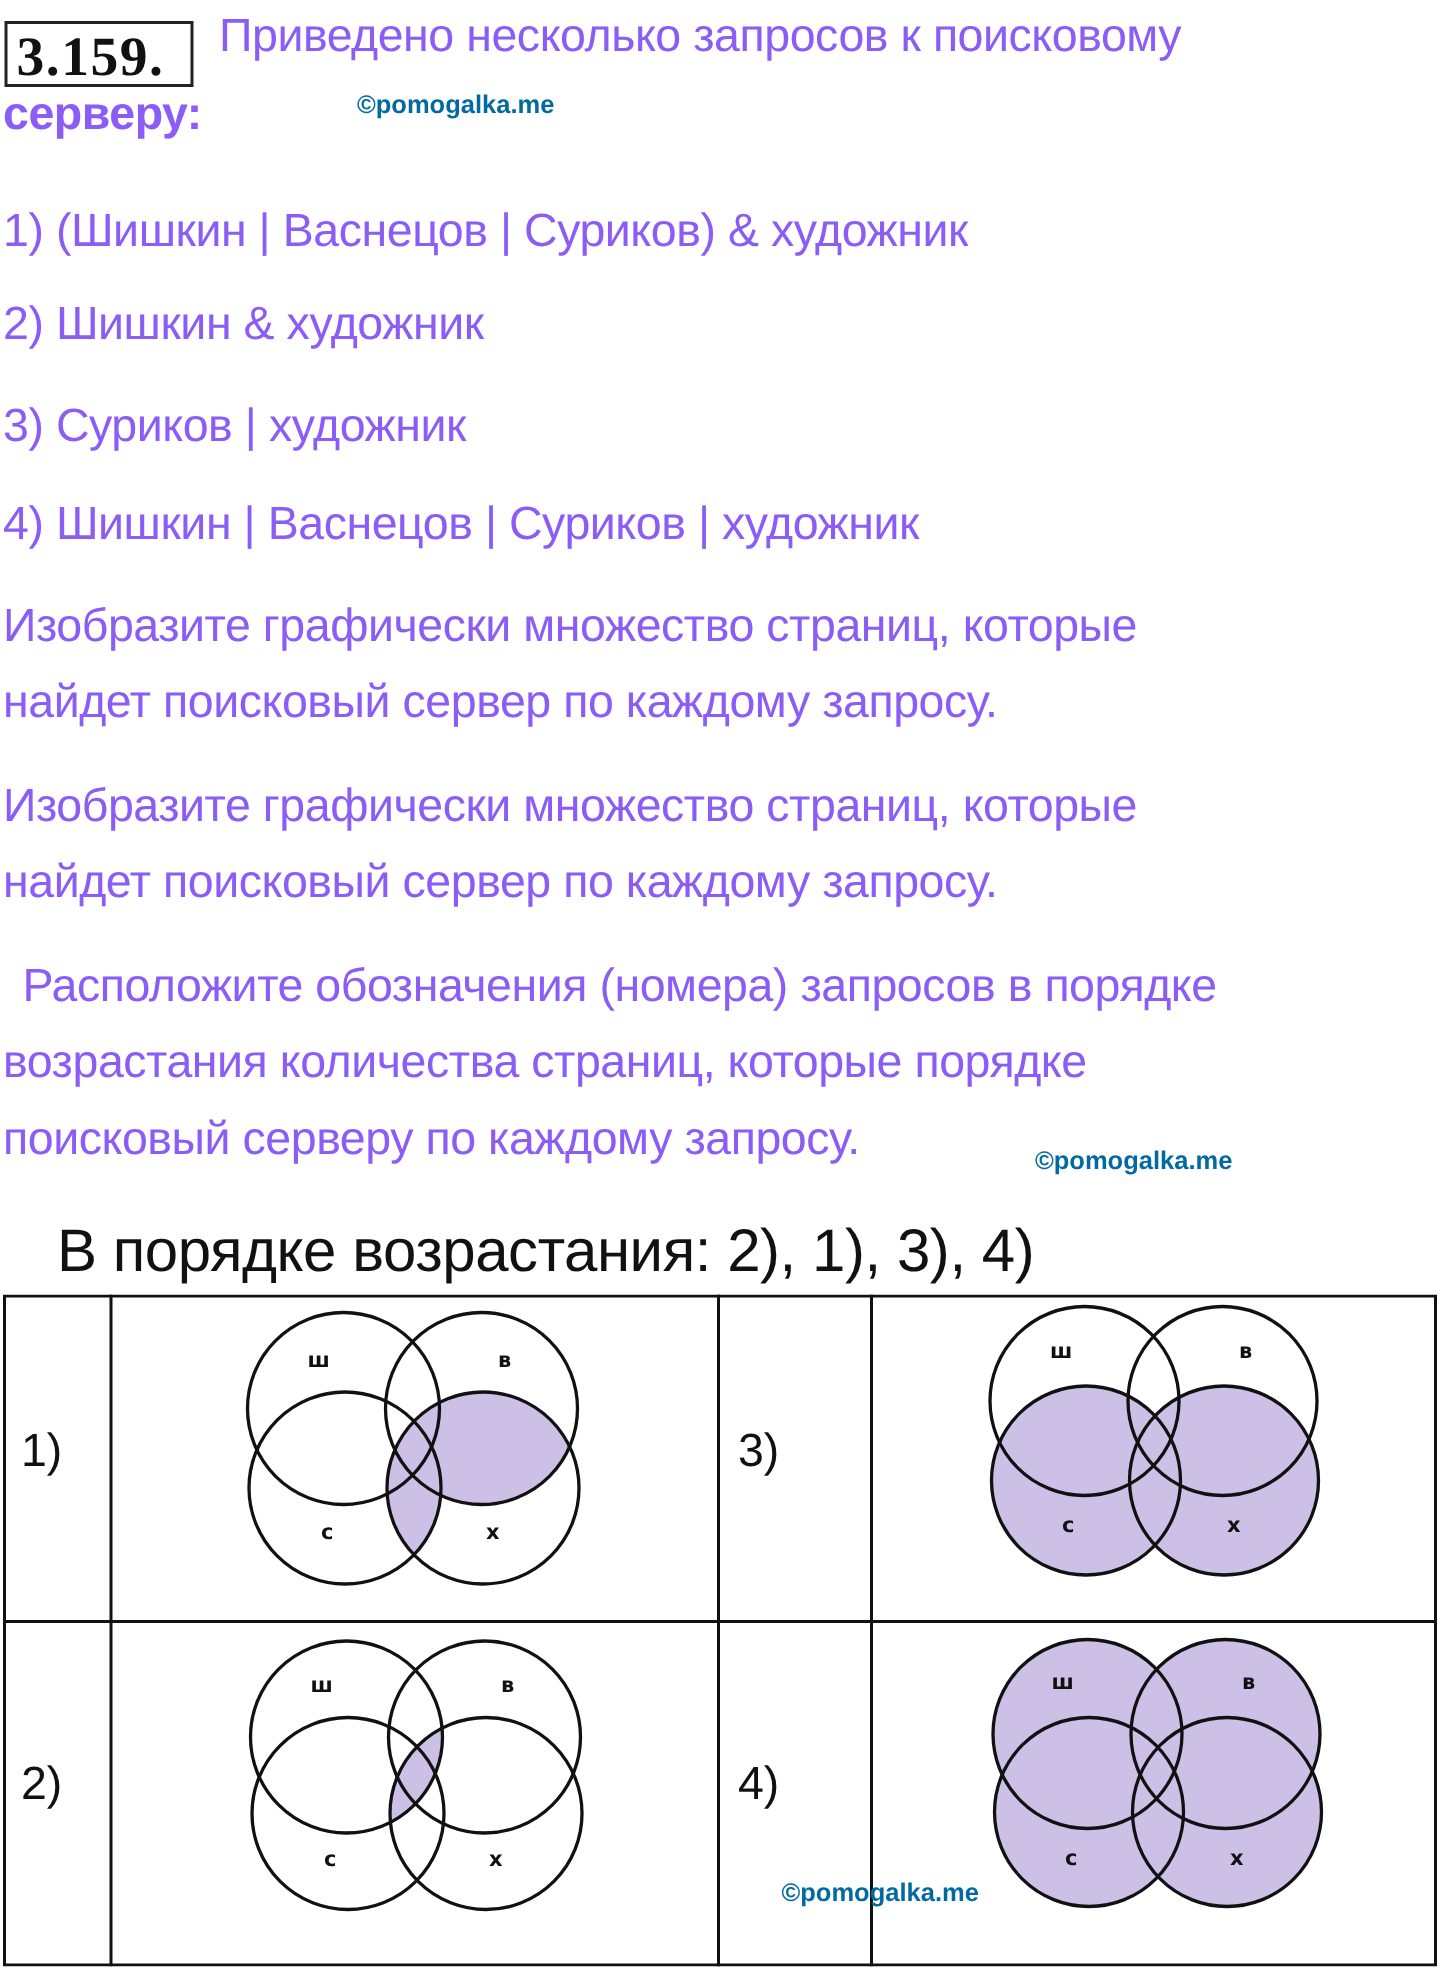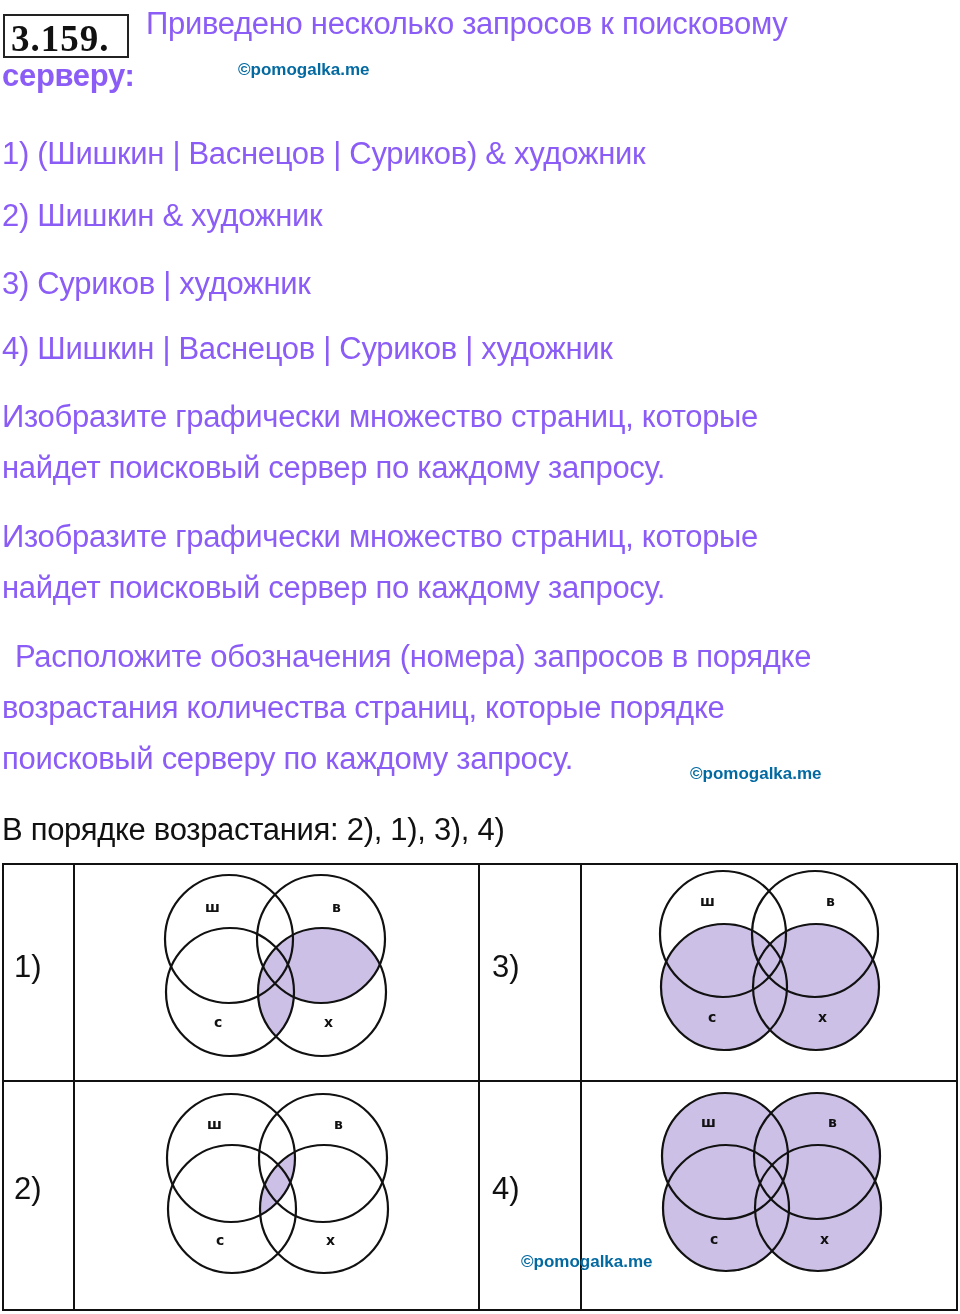--- a/index.html
+++ b/index.html
@@ -1,19 +1,19 @@
 <!DOCTYPE html>
 <html><head>
   <meta charset="utf-8">
   <style>
     html, body { margin: 0; padding: 0; background: #ffffff; }
     body { width: 960px; height: 1314px; position: relative; overflow: hidden; }
     .abs { position: absolute; }
     .gray { color: #8b5cf6; font-family: "Liberation Sans", "DejaVu Sans", sans-serif; font-size: 31px; line-height: 1; white-space: nowrap; letter-spacing: -0.3px; }
-    .black { color: #111111; font-family: "Liberation Sans", "DejaVu Sans", sans-serif; font-size: 31px; line-height: 1; white-space: nowrap; letter-spacing: -0.3px; }
+    .black { color: #111111; font-family: "Liberation Sans", "DejaVu Sans", sans-serif; font-size: 40px; line-height: 1; white-space: nowrap; letter-spacing: -0.3px; margin-left: 36px; }
     .num-box { left: 3px; top: 3px; width: 122px; height: 40px; border: 2px solid #222; box-sizing: content-box; margin-top: 11px; }
     .num-box span { position: absolute; left: 6px; top: 1px; font-family: "Liberation Serif", "DejaVu Serif", serif; font-weight: bold; font-size: 37px; color: #111; letter-spacing: 1px; }
     .wm { font-family: "Liberation Sans", "DejaVu Sans", sans-serif; font-weight: bold; font-size: 17px; color: #0369a1; white-space: nowrap; }
     .tbl { left: 2px; top: 863px; width: 956px; height: 448px; }
     .tbl svg { position: absolute; left: 0; top: 0; }
     .rowlabel { font-family: "Liberation Sans", "DejaVu Sans", sans-serif; font-size: 31px; color: #111; }
   </style>
 </head>
 <body>
 

